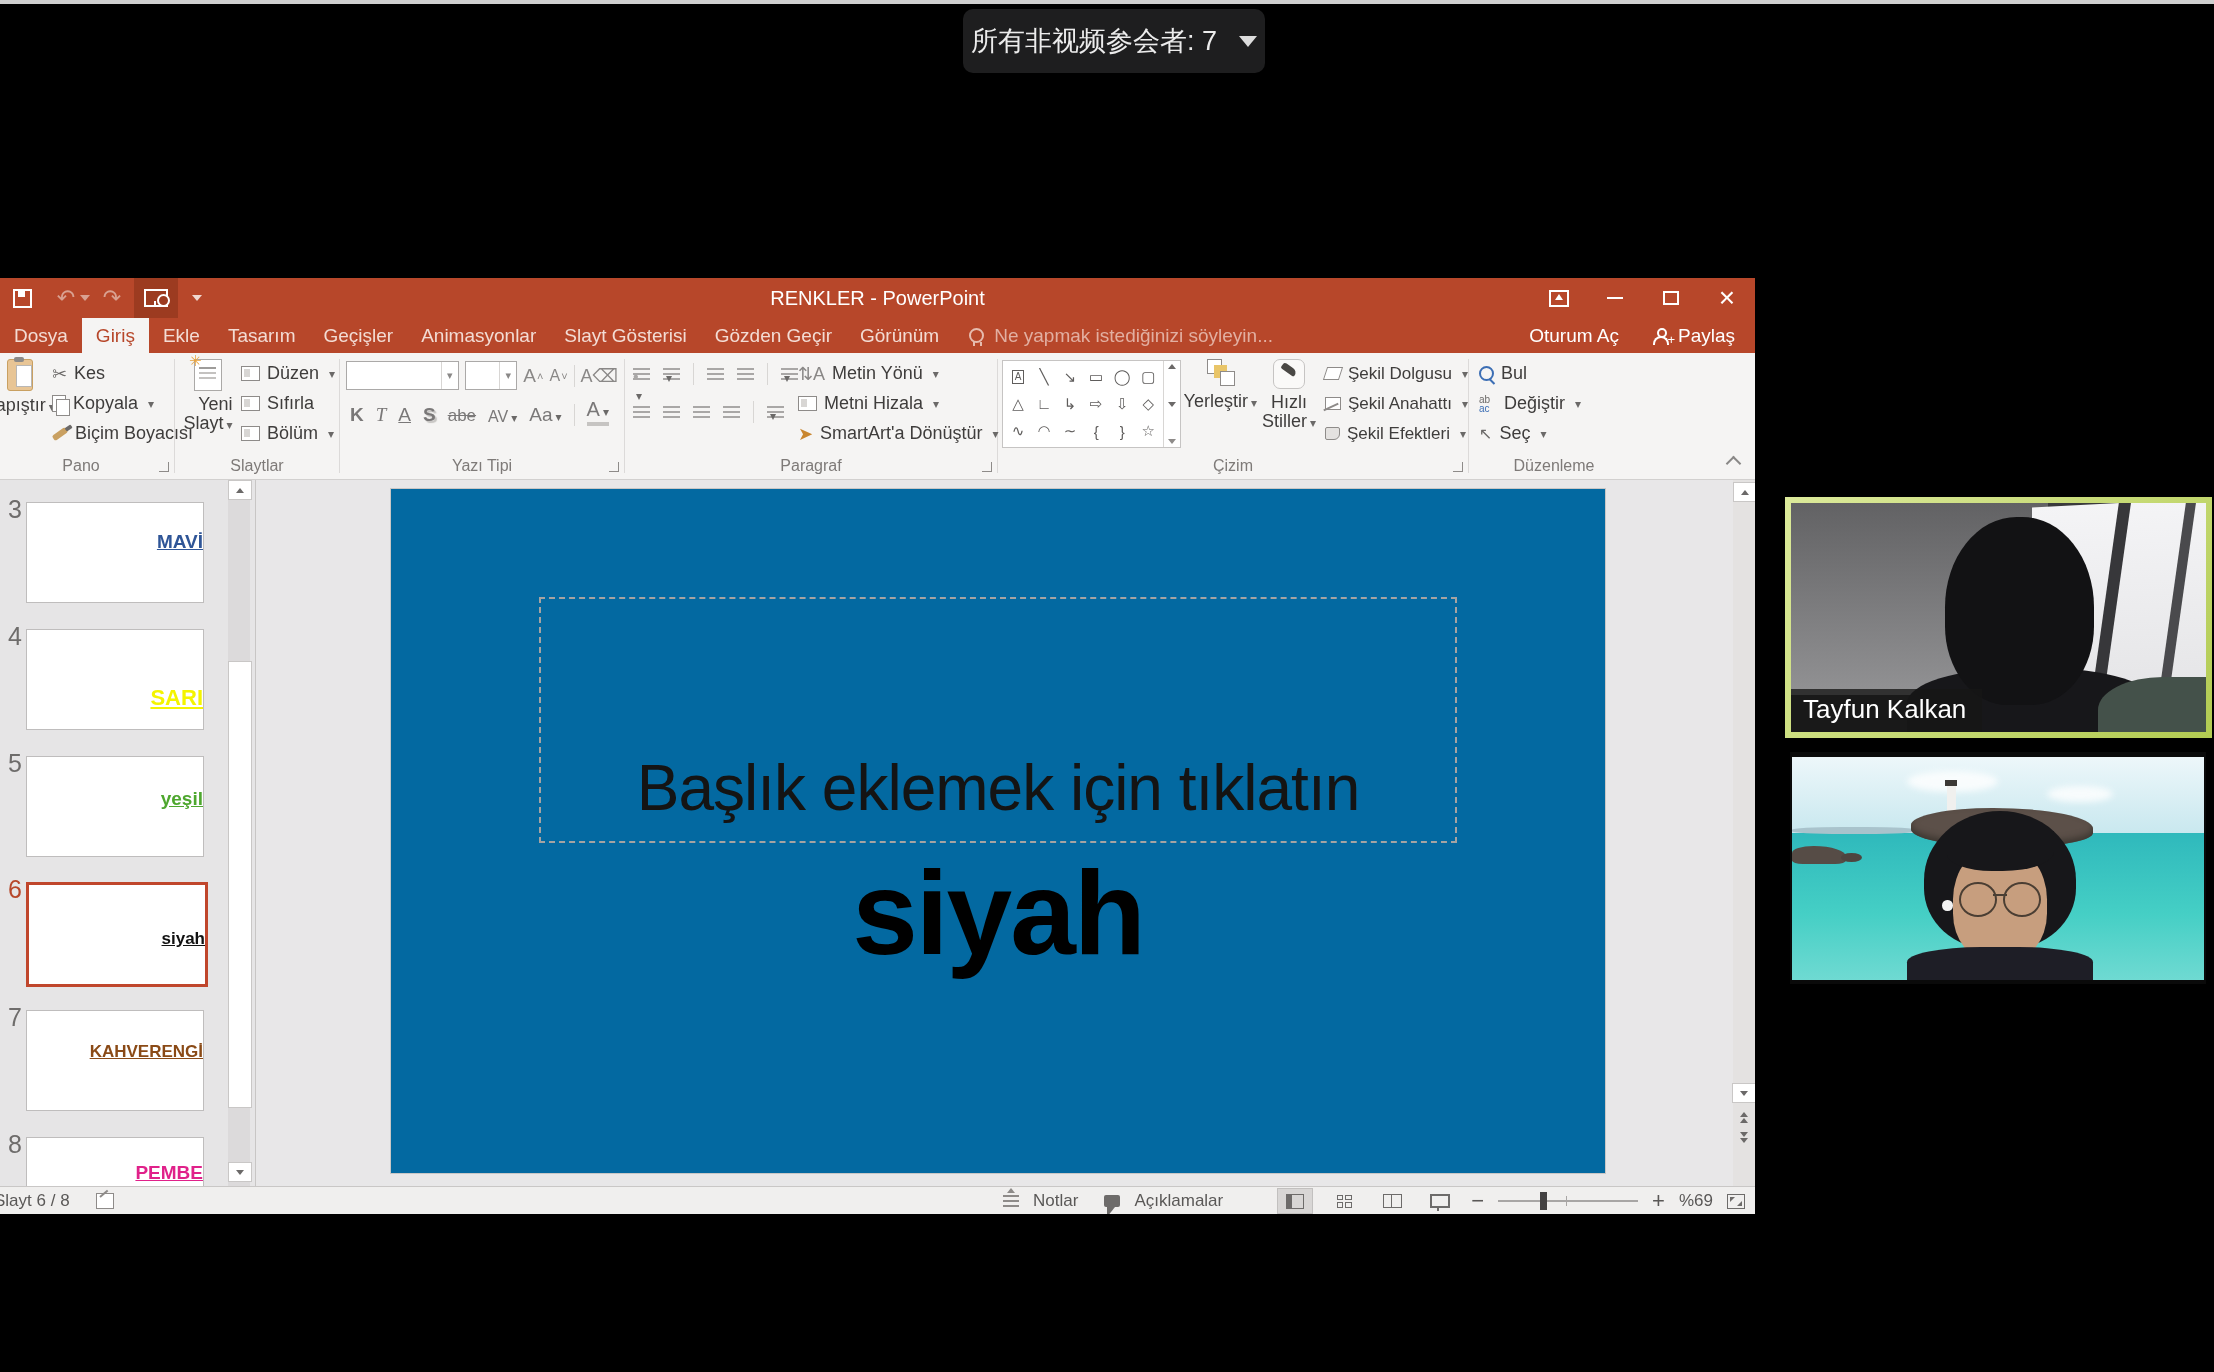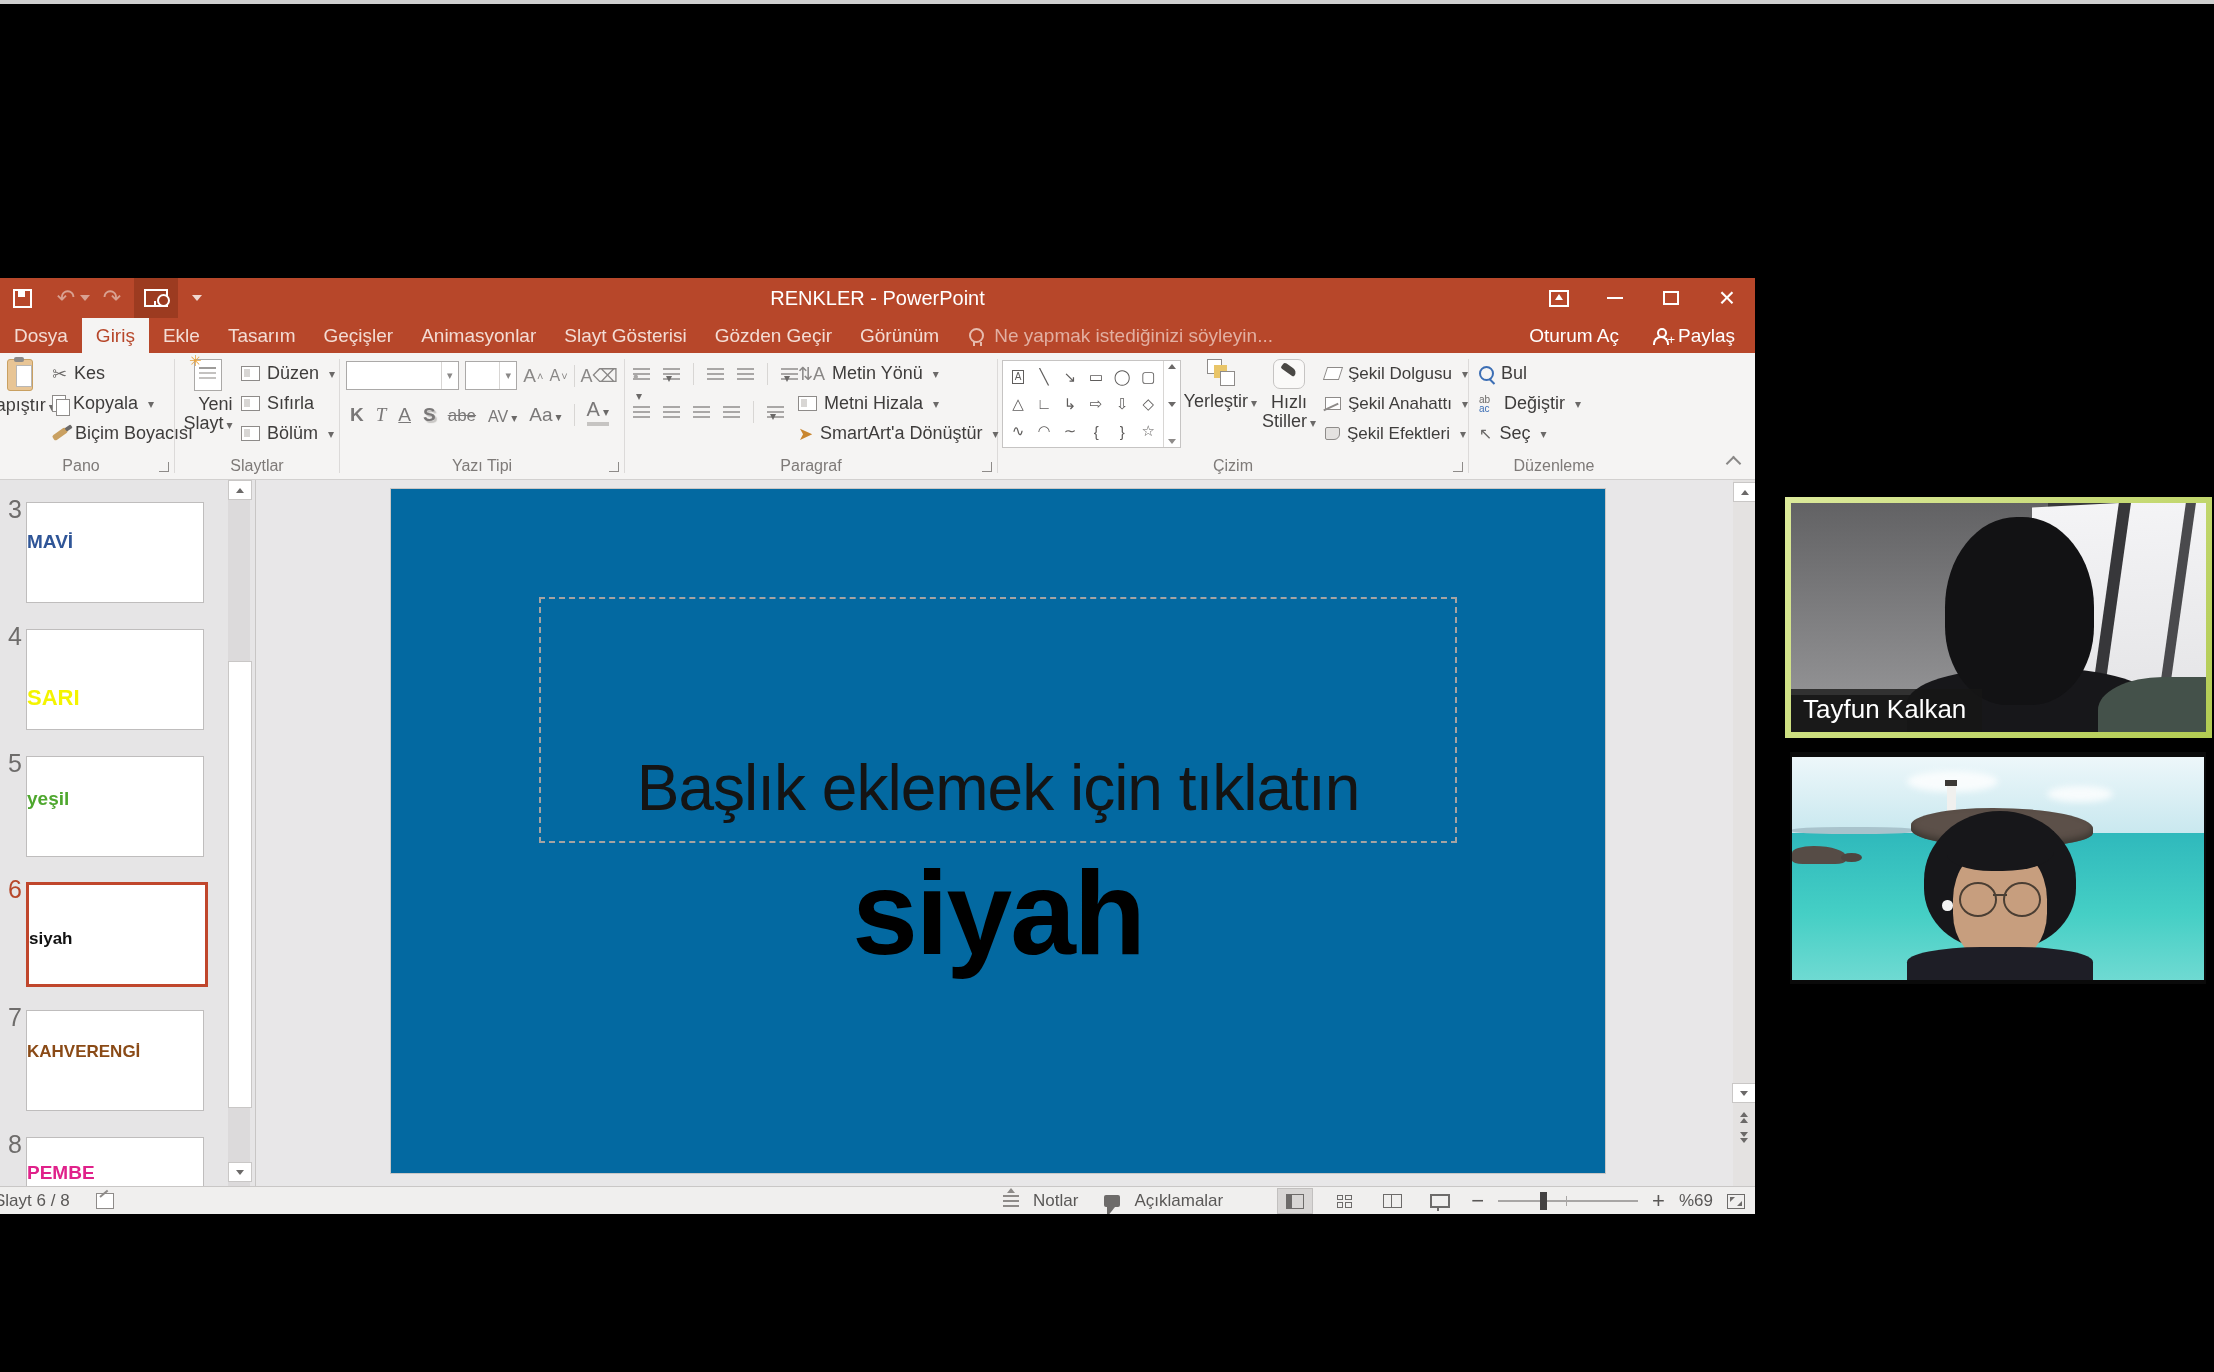--- a/index.html
+++ b/index.html
@@ -130,21 +130,21 @@
   .ic-replace .r2{color:#3C6EB4;}
   .ic-cursor{font-size:16px;color:#6B6968;}
   #ribbon-collapse{position:absolute;right:16px;bottom:10px;width:9px;height:9px;border-left:2px solid #8A8887;border-top:2px solid #8A8887;transform:rotate(45deg);}
 
   
   #content{left:0;top:202px;width:1755px;height:706px;background:#E8E7E8;overflow:hidden;}
   #thumbpanel{position:absolute;left:0;top:0;width:255px;height:706px;background:#E6E5E6;border-right:1px solid #C8C6C5;overflow:hidden;}
   .slnum{position:absolute;font-size:25px;color:#6E6C6B;}
   .thumb{position:absolute;left:26px;width:176px;height:99px;background:#fff;border:1px solid #BFBDBD;}
   .thumb.sel{border:3px solid #C0462C;}
-  .thumb .ttext{position:absolute;width:100%;text-align:left;font-weight:bold;}
+  .thumb .ttext{position:absolute;width:100%;text-align:right;font-weight:bold;text-decoration:underline;}
   
   #pscroll{position:absolute;left:228px;top:0;width:22px;height:706px;background:#DCDADB;}
   .sbtn{position:absolute;left:0;width:22px;height:18px;background:#fff;border:1px solid #C9C7C6;display:flex;align-items:center;justify-content:center;}
   #pthumb{position:absolute;left:0;top:181px;width:22px;height:445px;background:#fff;border:1px solid #C9C7C6;}
 
   
   #slide{position:absolute;left:390px;top:8px;width:1214px;height:684px;background:#0369a1;border:1px solid #C9C7C6;}
   #title-ph{position:absolute;left:148px;top:108px;width:918px;height:246px;border:2px dashed #A5A3A2;
      display:flex;align-items:flex-end;justify-content:center;padding-bottom:16px;box-sizing:border-box;}
   #title-ph .phtext{font-size:64px;font-weight:300;color:#141414;letter-spacing:-1px;}
@@ -219,20 +219,24 @@
   #v2earbud{position:absolute;left:36.5%;top:64%;width:2.5%;height:5%;background:#F2F2F2;border-radius:50%;}
   #v2shirt{position:absolute;left:28%;bottom:-2%;width:45%;height:17%;background:#1E1E26;border-radius:40% 40% 0 0;}
 </style>
 </head>
 <body>
 
 <div id="screen">
 
   <div id="top-strip" class="abs"></div>
 
+  <div id="participants-btn" class="abs">
+    <span>所有非视频参会者: 7</span>
+    <span class="caret"></span>
+  </div>
 
   <div id="ppt" class="abs">
 
     <div id="titlebar" class="abs">
       <div id="qat">
         <div class="qbtn">
             <span class="ic-save"></span>
           </div>
         <div class="qbtn">
             <span class="undoredo">↶</span>

